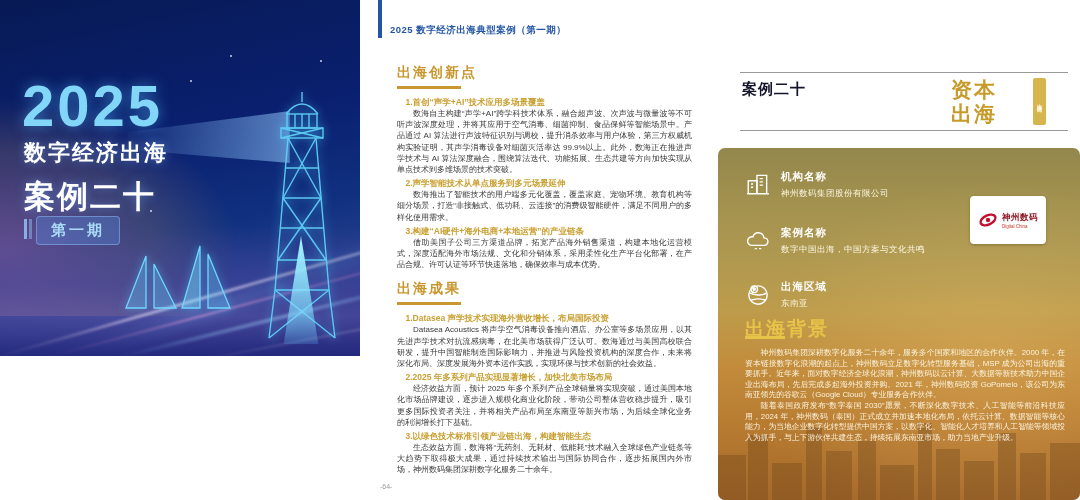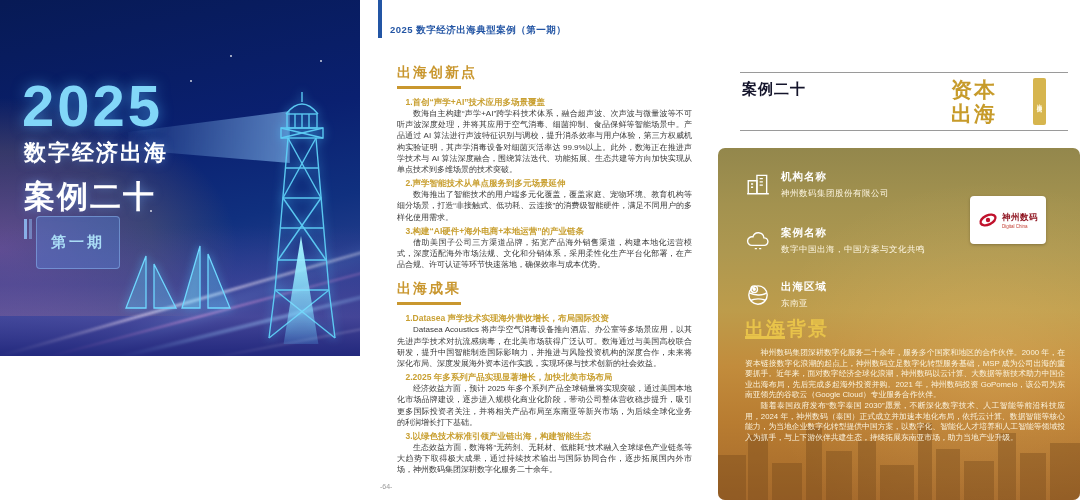--- a/index.html
+++ b/index.html
@@ -16,21 +16,21 @@
   .streak { position:absolute; left:-30%; width:170%; border-radius:3px; filter:blur(1px); }
   .beam { position:absolute; left:128px; top:106px; width:162px; height:62px;
     background:linear-gradient(270deg, rgba(150,205,255,.55), rgba(150,205,255,.04));
     clip-path:polygon(100% 8%, 100% 92%, 0 70%, 0 42%); filter:blur(1px); }
   .cover-year { position:absolute; left:22px; top:72px; font-size:58px; font-weight:bold;
     color:#82d7f8; letter-spacing:3px; text-shadow:0 0 14px rgba(90,190,255,.55); }
   .cover-t1 { position:absolute; left:24px; top:138px; font-size:22px; font-weight:bold;
     color:#fff; letter-spacing:2px; text-shadow:0 0 10px rgba(120,180,255,.5); }
   .cover-t2 { position:absolute; left:24px; top:176px; font-size:31px; font-weight:bold;
     color:#fff; letter-spacing:2px; text-shadow:0 0 10px rgba(120,180,255,.5); }
-  .issue-badge { position:absolute; left:36px; top:216px; padding:16px 14px;
+  .issue-badge { position:absolute; left:36px; top:216px; padding:4px 14px;
     background:rgba(90,145,235,.32); border:1px solid rgba(150,200,255,.45); border-radius:4px;
     color:#aadcf6; font-size:15px; font-weight:bold; letter-spacing:3px; }
   .issue-bars { position:absolute; left:24px; top:219px; width:8px; height:20px;
     border-left:3px solid rgba(150,200,255,.8); border-right:3px solid rgba(150,200,255,.45); }
   .cover-footer { position:absolute; left:0; width:100%; text-align:center; color:rgba(255,255,255,.92); }
   .cf-label { font-size:8.5px; font-weight:bold; letter-spacing:1px; }
   .cf-line  { font-size:8px; letter-spacing:.5px; margin-top:3px; color:rgba(255,255,255,.85); }
   .cf-date  { font-size:9px; font-weight:bold; letter-spacing:1px; }
   .lh-svg { position:absolute; left:255px; top:90px; filter:drop-shadow(0 0 5px rgba(80,200,255,.8)); }
   .sail-svg { position:absolute; left:118px; top:238px; filter:drop-shadow(0 0 4px rgba(80,200,255,.8)); }

